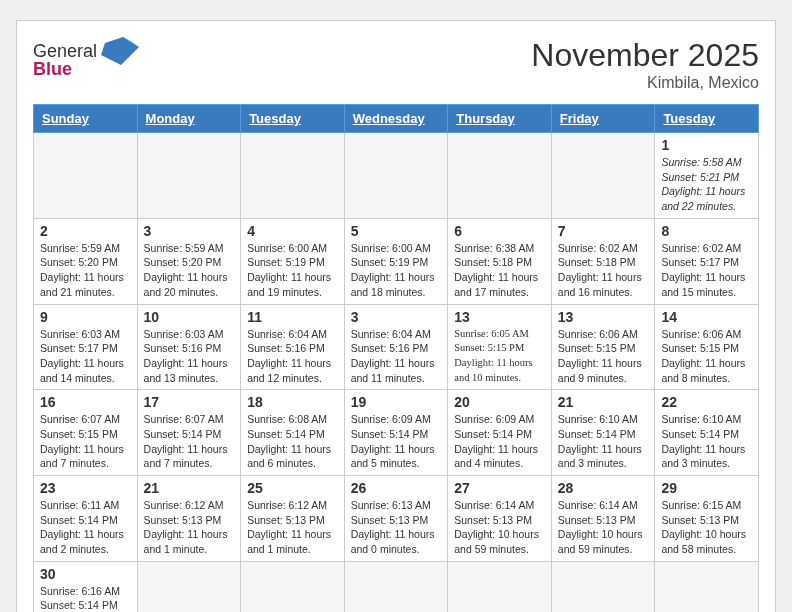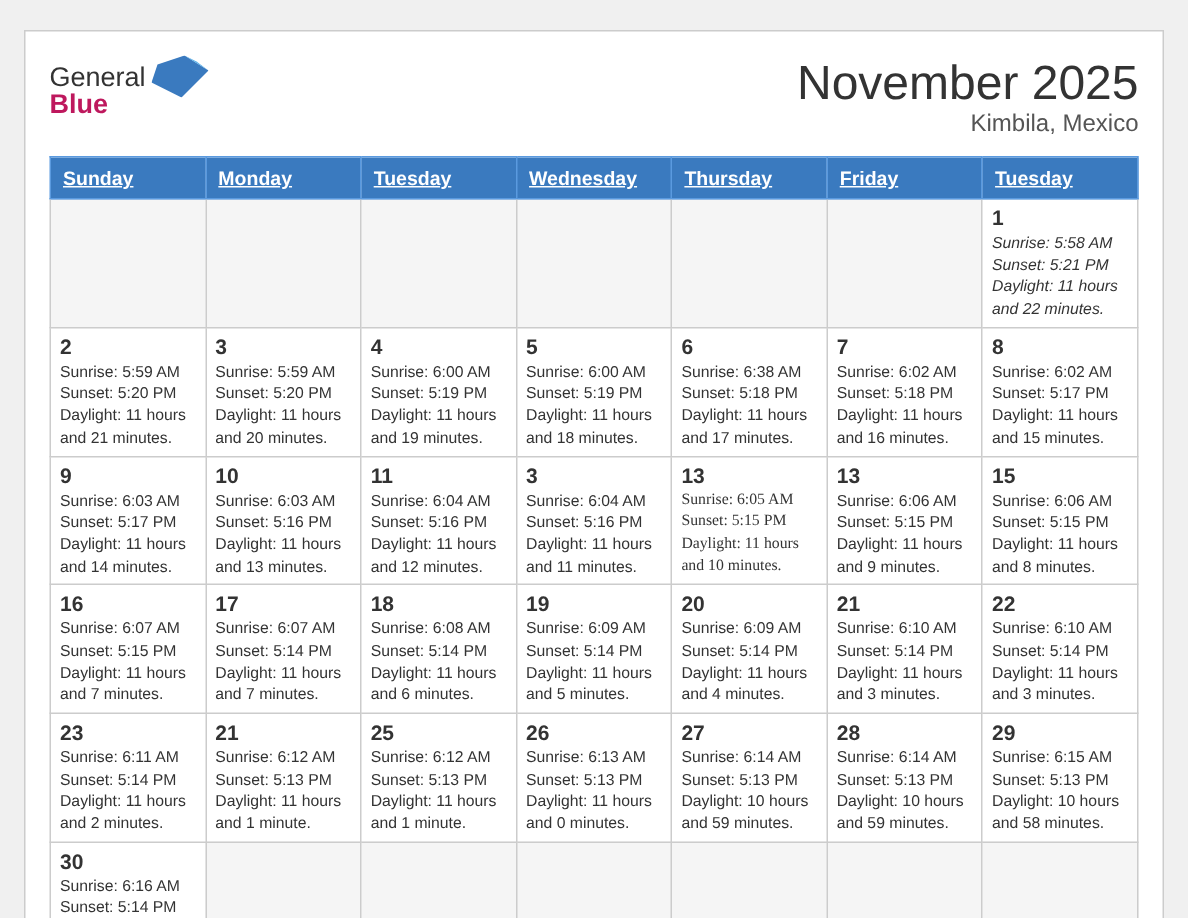--- a/index.html
+++ b/index.html
@@ -205,21 +205,21 @@
 Sunset: 5:15 PM
 Daylight: 11 hours and 10 minutes.</div>
           </td>
           <td>
             <span class="day-number">13</span>
             <div class="day-info" style="white-space: pre-wrap;">Sunrise: 6:06 AM
 Sunset: 5:15 PM
 Daylight: 11 hours and 9 minutes.</div>
           </td>
           <td>
-            <span class="day-number">15</span>
+            <span class="day-number">14</span>
             <div class="day-info" style="white-space: pre-wrap;">Sunrise: 6:06 AM
 Sunset: 5:15 PM
 Daylight: 11 hours and 8 minutes.</div>
           </td>
         </tr>
         <tr>
           <td>
             <span class="day-number">16</span>
             <div class="day-info" style="white-space: pre-wrap;">Sunrise: 6:07 AM
 Sunset: 5:15 PM

